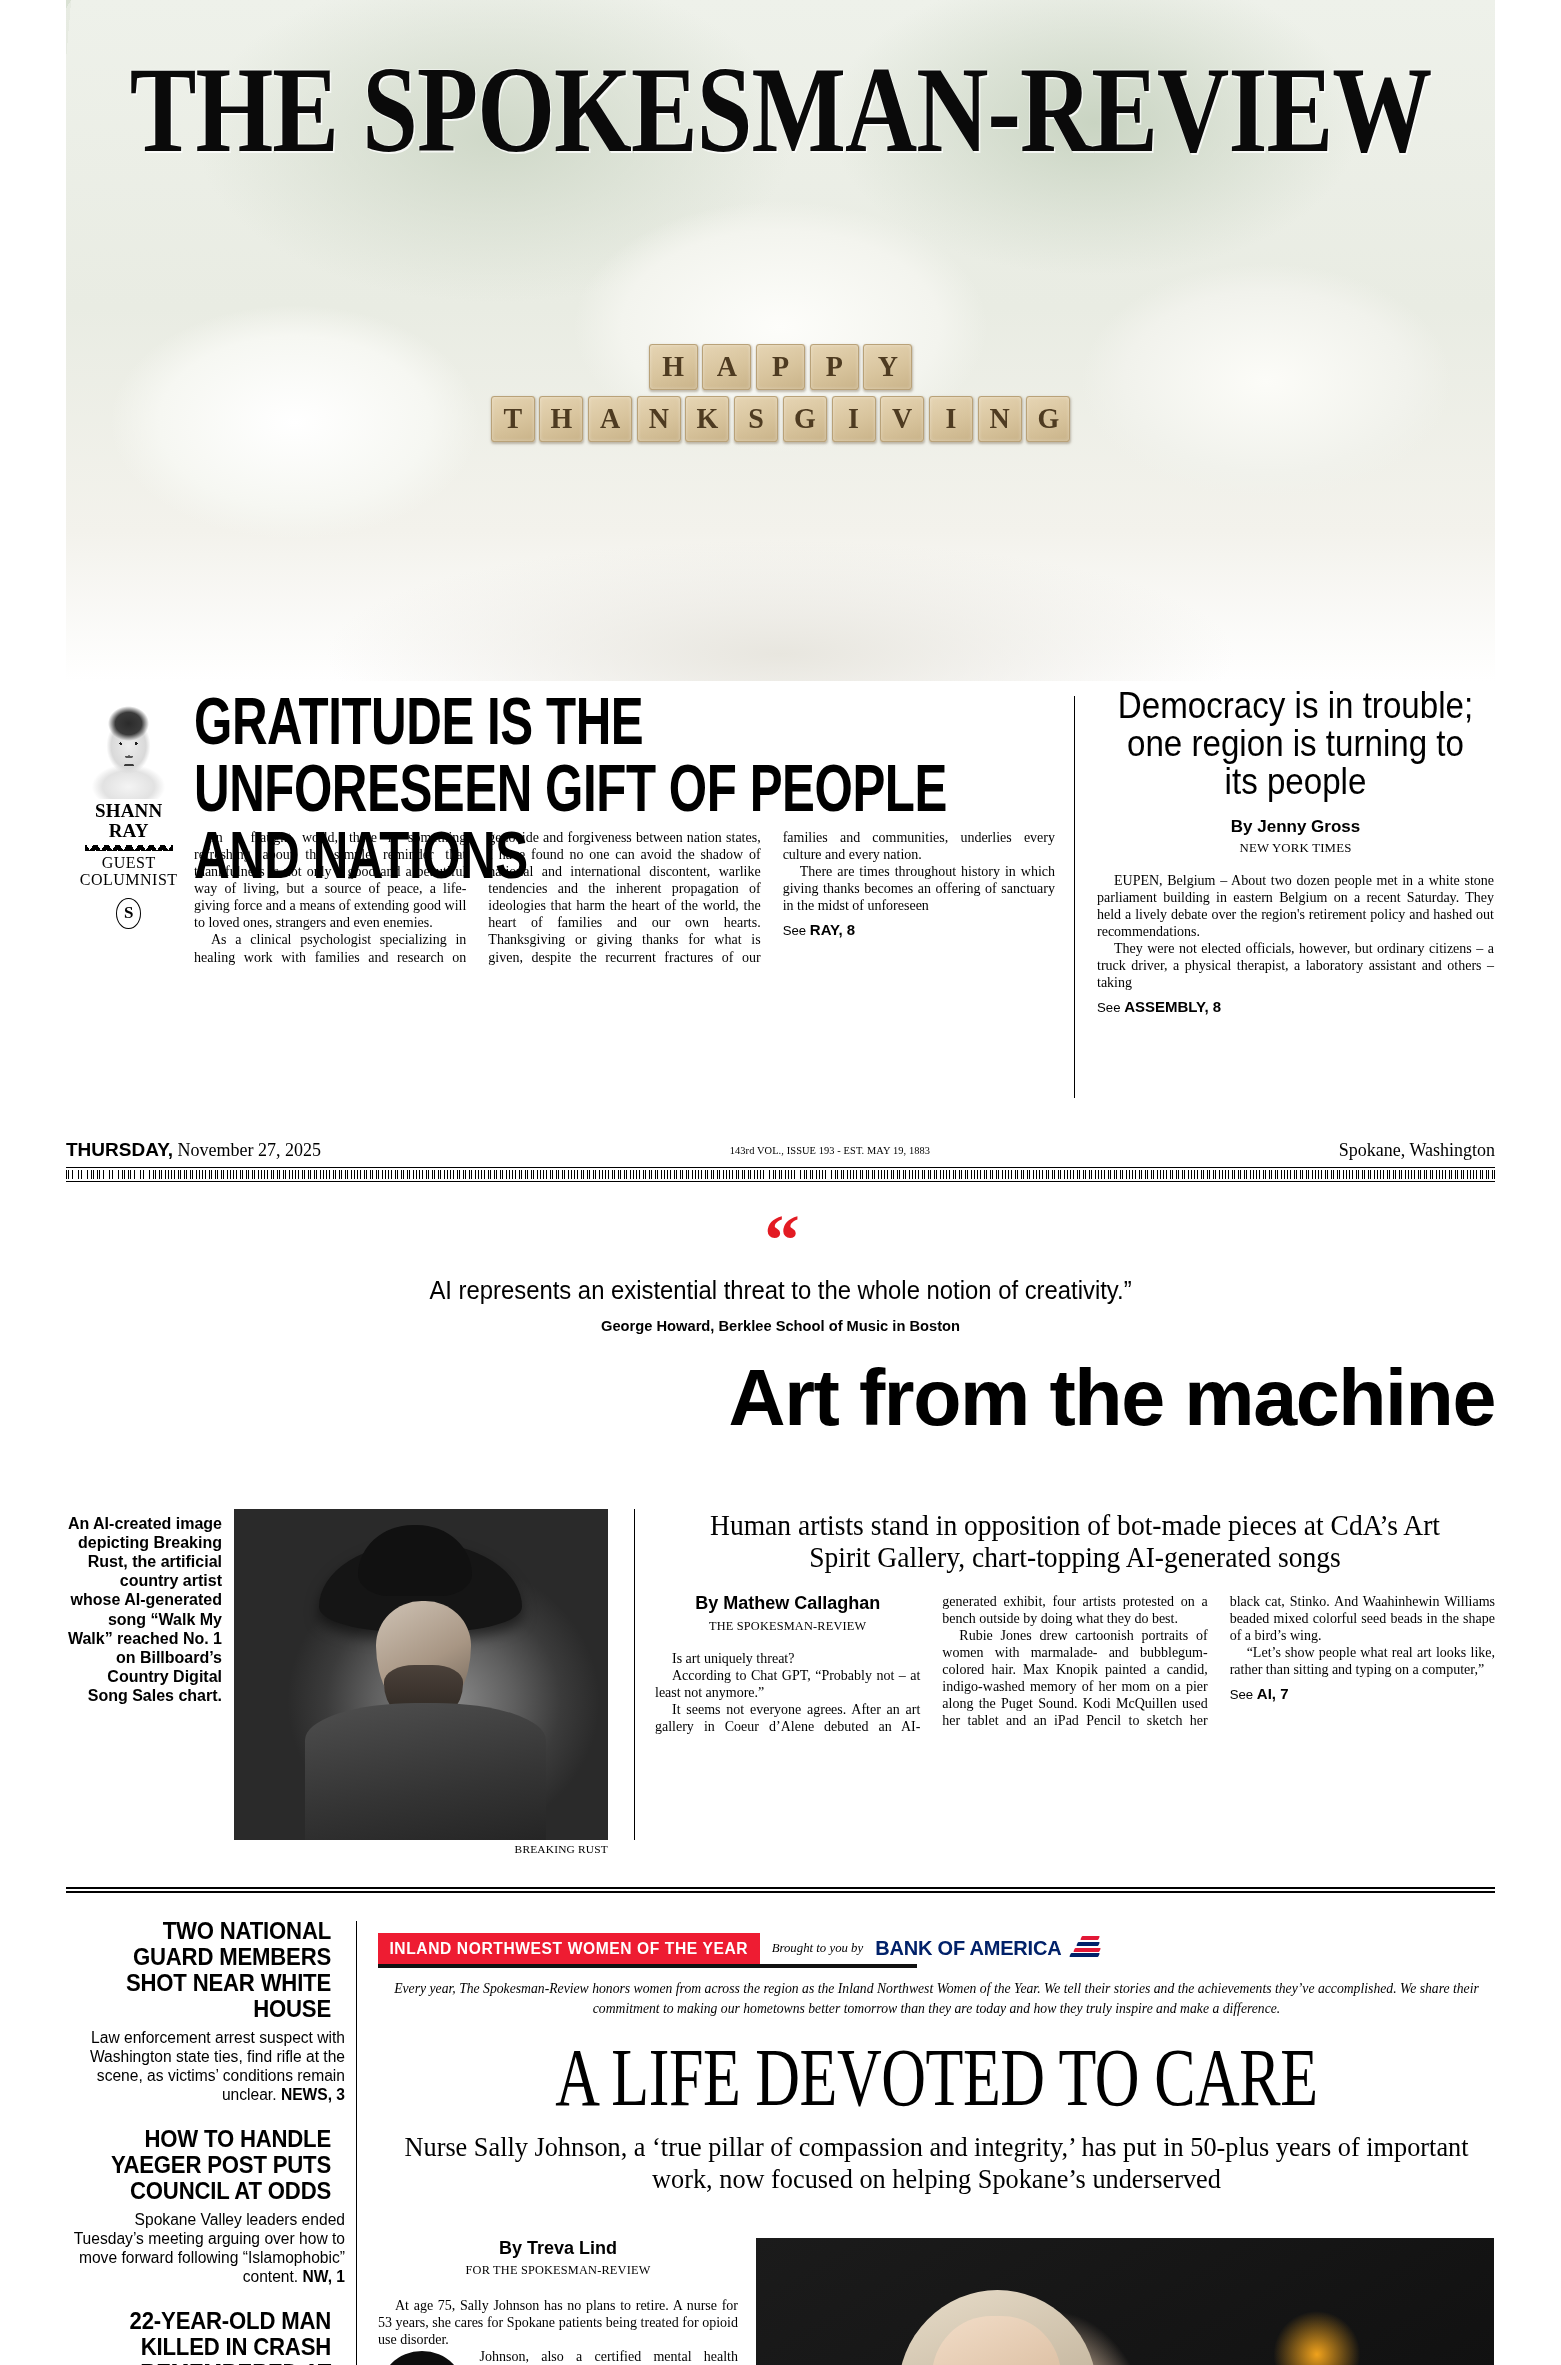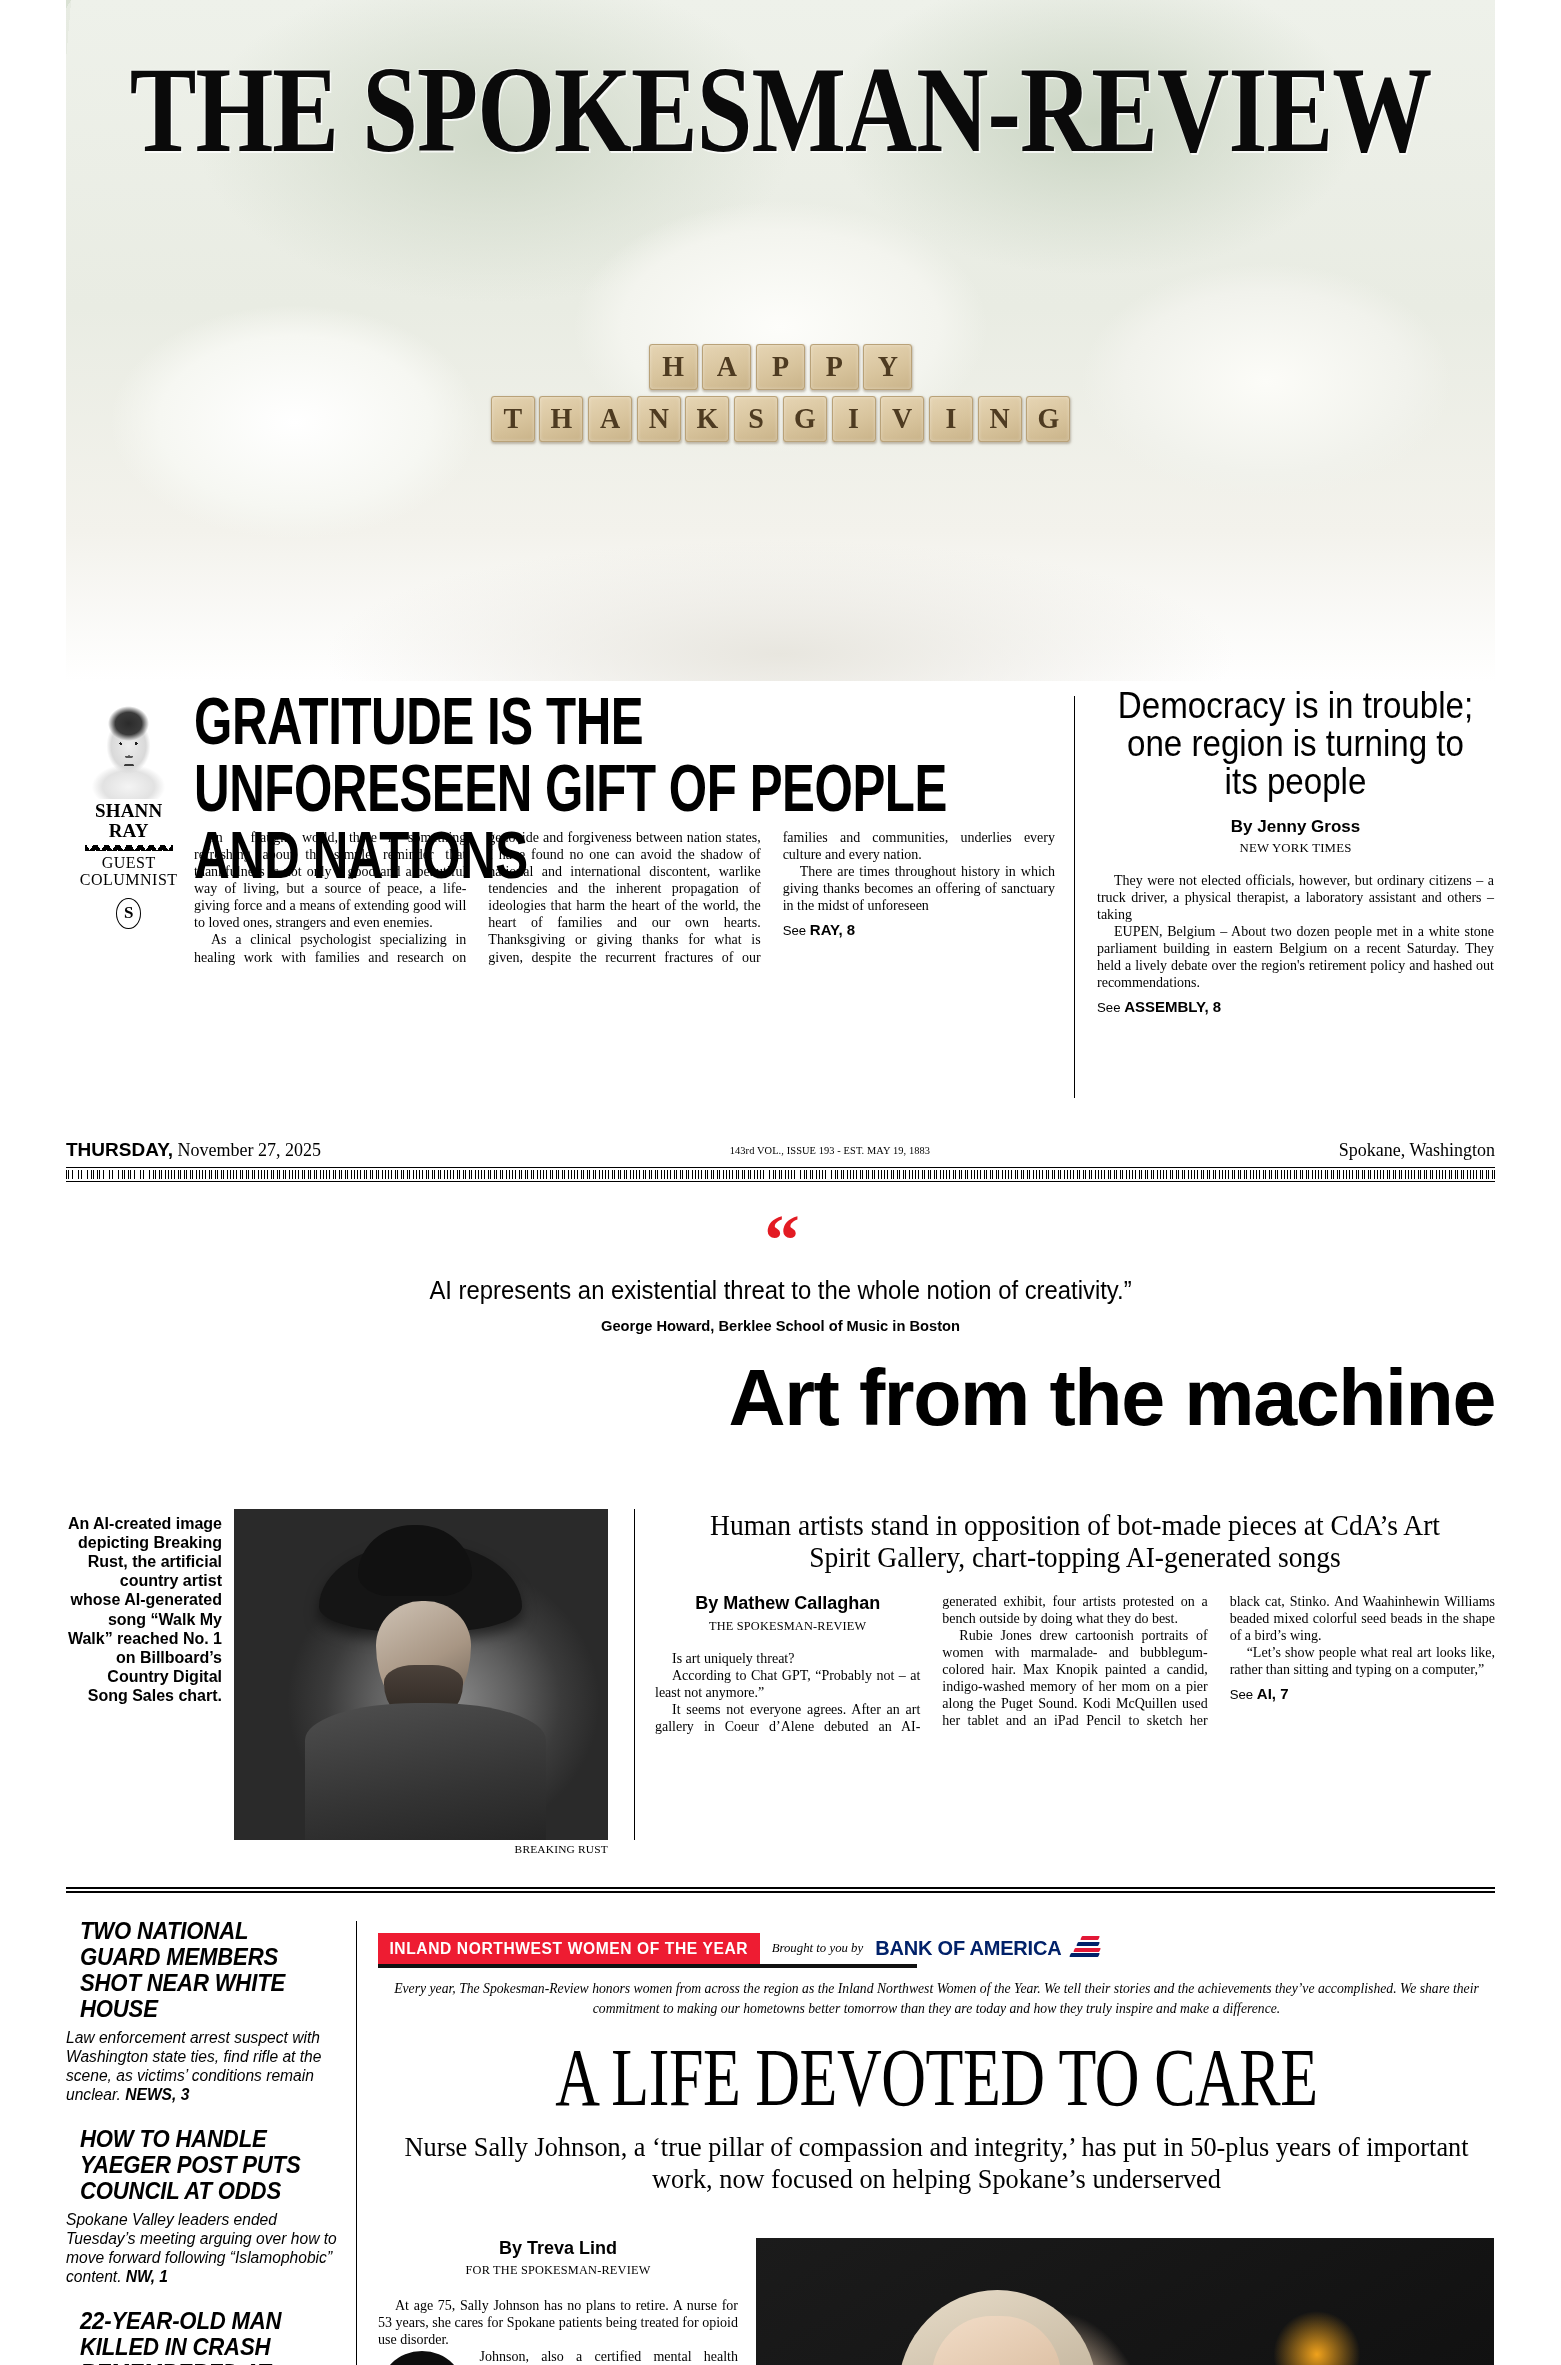--- a/index.html
+++ b/index.html
@@ -272,21 +272,21 @@
     text-indent: 0 !important; letter-spacing: 0.2px; margin-bottom: 16px;
   }
 
   
   .bot-rule { position: absolute; top: 1887px; left: 66px; width: 1429px; }
   .bot-rule .r1 { height: 1.9px; background: #000; }
   .bot-rule .r2 { height: 1.4px; background: #000; margin-top: 2.4px; }
 
   
   .briefs { position: absolute; top: 1918px; left: 66px; width: 279px; }
-  .brief { text-align: left; margin-bottom: 22px; font-style: italic; }
+  .brief { text-align: right; margin-bottom: 22px; }
   .brief-hl {
     font-family: "Liberation Sans Narrow", "Liberation Sans", sans-serif;
     font-weight: 700; font-size: 24.6px; line-height: 1.06; letter-spacing: -0.2px;
     transform: scaleX(0.9); transform-origin: center top;
   }
   .brief-dek {
     font-family: "Liberation Sans", sans-serif; font-weight: 300;
     font-size: 15.6px; line-height: 1.22; margin-top: 5.7px;
   }
   .brief-dek b { font-weight: 700; }
@@ -452,22 +452,22 @@
       </div>
     </div>
 
     <div class="ts-divider"></div>
 
     <div class="ts-right">
       <div class="ts-right-head">Democracy is in trouble; one region is turning to its people</div>
       <div class="ts-right-by">By Jenny Gross</div>
       <div class="ts-right-org">NEW YORK TIMES</div>
       <div class="ts-right-body">
+        <p>EUPEN, Belgium – About two dozen people met in a white stone parliament building in eastern Belgium on a recent Saturday. They held a lively debate over the region's retirement policy and hashed out recommendations.</p>
         <p>They were not elected officials, however, but ordinary citizens – a truck driver, a physical therapist, a laboratory assistant and others – taking</p>
-        <p>EUPEN, Belgium – About two dozen people met in a white stone parliament building in eastern Belgium on a recent Saturday. They held a lively debate over the region's retirement policy and hashed out recommendations.</p>
       </div>
       <div class="jumpline">
         <span>See </span><b>ASSEMBLY, 8</b>
       </div>
     </div>
   </div>
 
   <div class="dateline">
     <div class="dl-left"><b>THURSDAY,</b><span> November 27, 2025</span></div>
     <div class="dl-center">143rd VOL., ISSUE 193 - EST. MAY 19, 1883</div>

